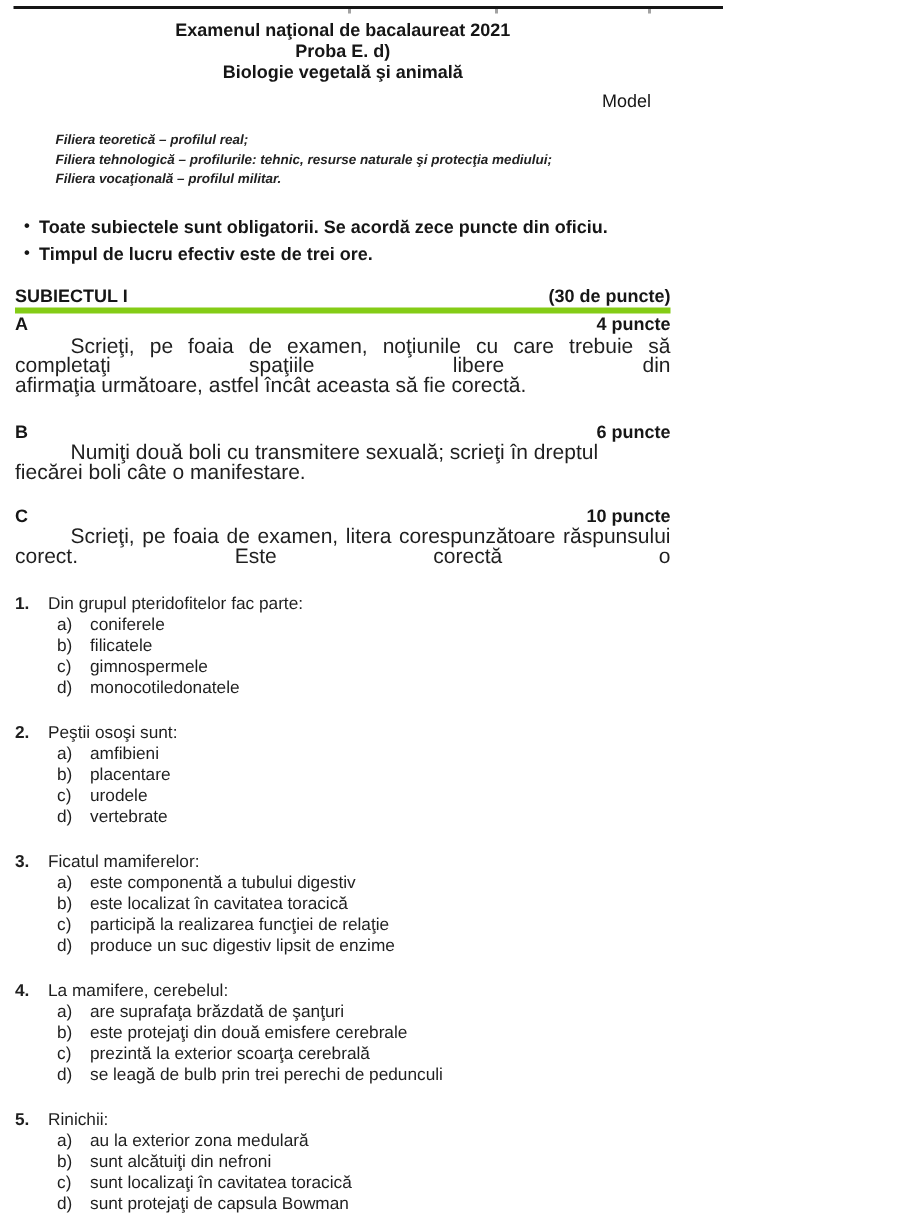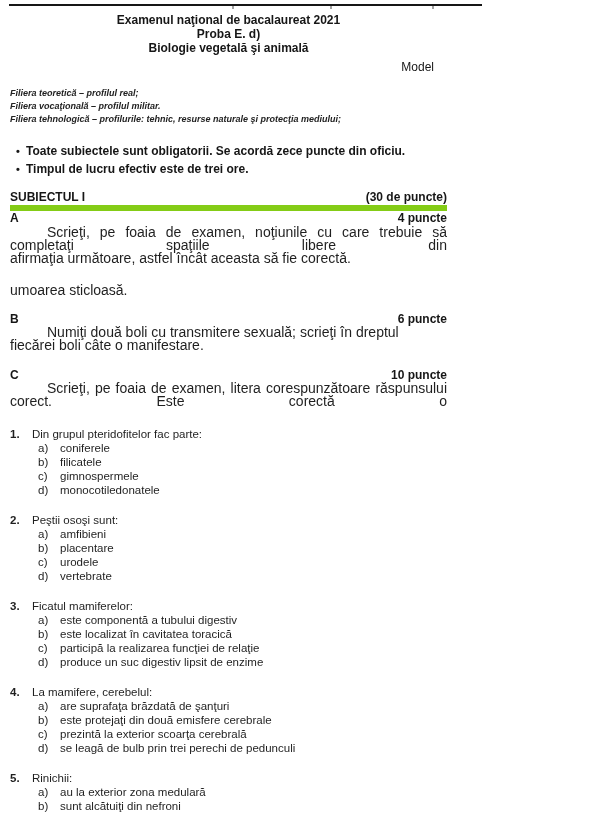--- a/index.html
+++ b/index.html
@@ -19,30 +19,30 @@
   }
   .crop-mark {
     position:absolute; top:6px; width:2px; height:3px;
     background:#555; opacity:.55;
   }
   .content { padding:13px 35px 0 10px; }
 
   .doc-title { text-align:center; font-weight:bold; font-size:12px; line-height:14px; color:#161616; }
   .model { text-align:right; padding-right:13px; font-weight:normal; font-size:12px; line-height:14px; margin-top:5px; color:#161616; }
 
-  .filiera { margin-top:13px; font-size:9px; font-weight:bold; font-style:italic; line-height:10.5px; color:#222; }
+  .filiera { margin-top:13px; font-size:9px; font-weight:bold; font-style:italic; line-height:10.5px; color:#222;margin-left:27px; }
 
   .notes { margin-top:19px; }
   .note-item { display:flex; font-weight:bold; font-size:12px; line-height:13px; margin-bottom:5px; color:#161616; }
   .note-bullet { width:16px; padding-left:6px; font-size:11px; }
 
   .subject-row {
     display:flex; justify-content:space-between;
     font-weight:bold; font-size:12px; line-height:13px;
-    border-bottom:6px solid #84cc16; padding-bottom:1px;
+    border-bottom:4px solid #84cc16; padding-bottom:1px;
     margin-top:15px; color:#161616;
   }
   .sec-row {
     display:flex; justify-content:space-between;
     font-weight:bold; font-size:12px; line-height:13px;
     margin-top:1px; color:#161616;
   }
 
   .body-txt { font-size:14px; line-height:13px; }
   .line { line-height:13px; }
@@ -73,22 +73,22 @@
 
   <div class="content">
 
     <div class="doc-title">Examenul naţional de bacalaureat 2021</div>
     <div class="doc-title">Proba E. d)</div>
     <div class="doc-title">Biologie vegetală şi animală</div>
     <div class="model">Model</div>
 
     <div class="filiera">
       <div class="line">Filiera teoretică – profilul real;</div>
+      <div class="line">Filiera tehnologică – profilurile: tehnic, resurse naturale şi protecţia mediului;</div>
       <div class="line">Filiera vocaţională – profilul militar.</div>
-      <div class="line">Filiera tehnologică – profilurile: tehnic, resurse naturale şi protecţia mediului;</div>
     </div>
 
     <div class="notes">
       <div class="note-item">
         <span class="note-bullet">•</span>
         <span>Toate subiectele sunt obligatorii. Se acordă zece puncte din oficiu.</span>
       </div>
       <div class="note-item">
         <span class="note-bullet">•</span>
         <span>Timpul de lucru efectiv este de trei ore.</span>
@@ -102,21 +102,20 @@
 
     <div class="sec-row">
       <span>A</span>
       <span>4 puncte</span>
     </div>
     <div class="body-txt para-a1">
       <div class="line indent jstretch">Scrieţi, pe foaia de examen, noţiunile cu care trebuie să completaţi spaţiile libere din</div>
       <div class="line">afirmaţia următoare, astfel încât aceasta să fie corectă.</div>
     </div>
     <div class="body-txt para-a2">
-      <div class="line">umoarea sticloasă.</div>
     </div>
 
     <div class="sec-b">
       <div class="sec-row">
         <span>B</span>
         <span>6 puncte</span>
       </div>
       <div class="body-txt">
         <div class="line indent">Numiţi două boli cu transmitere sexuală; scrieţi în dreptul fiecărei boli câte o manifestare.</div>
       </div>

